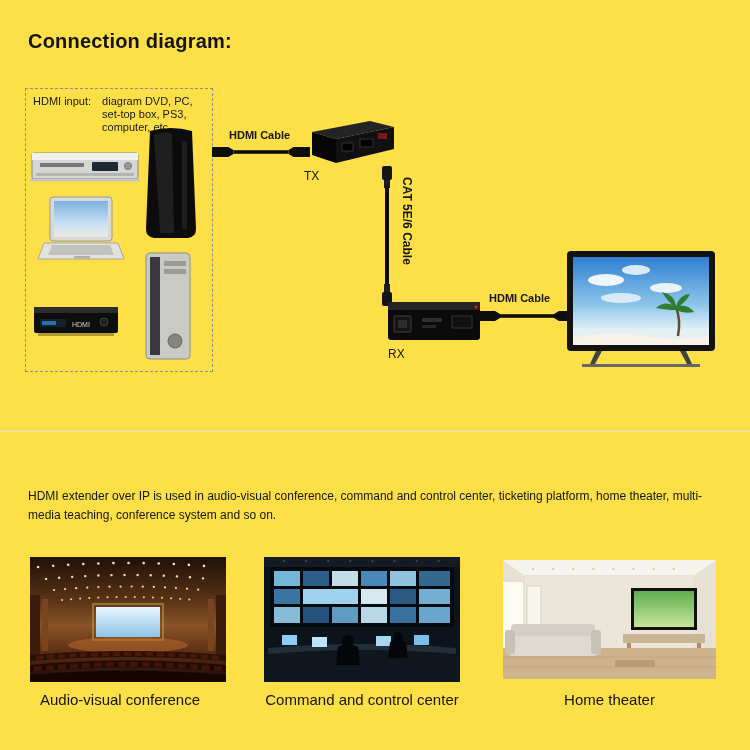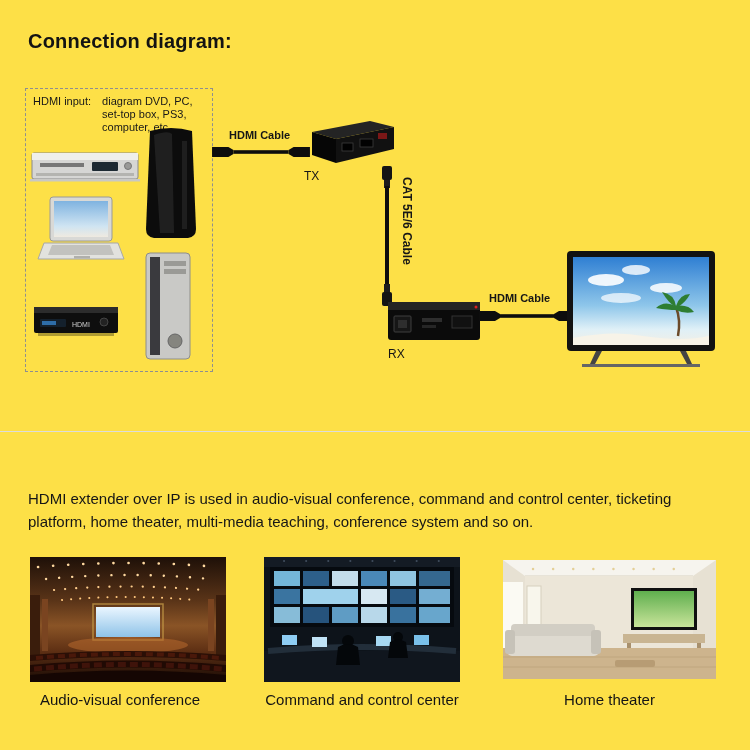--- a/index.html
+++ b/index.html
@@ -28,21 +28,21 @@
   .lbl-cat        { position:absolute; left:414px; top:177px; width:118px; font-size:12px; font-weight:700; color:#161616;
                     transform:rotate(90deg); transform-origin:left top; white-space:nowrap; }
   .rx-unit        { position:absolute; left:386px; top:292px; width:96px;  height:54px; }
   .lbl-rx         { position:absolute; left:388px; top:347px; font-size:12px; color:#161616; }
   .lbl-hdmi-right { position:absolute; left:489px; top:292px; font-size:11px; font-weight:700; color:#161616; }
   .cable-right    { position:absolute; left:477px; top:305px; width:100px; height:22px; }
   .tv             { position:absolute; left:566px; top:250px; width:150px; height:122px; }
 
   .divider   { position:absolute; left:0; top:431px; width:750px; height:1px; background:#dcdcdc; }
   .app-title { position:absolute; left:28px; top:449px; font-size:21px; font-weight:700; color:#131313; }
-  .app-desc  { position:absolute; left:28px; top:487px; width:704px; font-size:15px; line-height:1.55; color:#161616; }
+  .app-desc  { position:absolute; left:28px; top:487px; width:704px; font-size:12px; line-height:1.55; color:#161616; }
 
   .photo1 { position:absolute; left:30px;  top:557px; width:196px; height:125px; }
   .photo2 { position:absolute; left:264px; top:557px; width:196px; height:125px; }
   .photo3 { position:absolute; left:503px; top:560px; width:213px; height:119px; }
   .cap  { position:absolute; top:691px; font-size:15px; color:#141414; text-align:center; }
   .cap1 { left:22px;  width:196px; }
   .cap2 { left:264px; width:196px; }
   .cap3 { left:503px; width:213px; }
 </style>
 </head>

